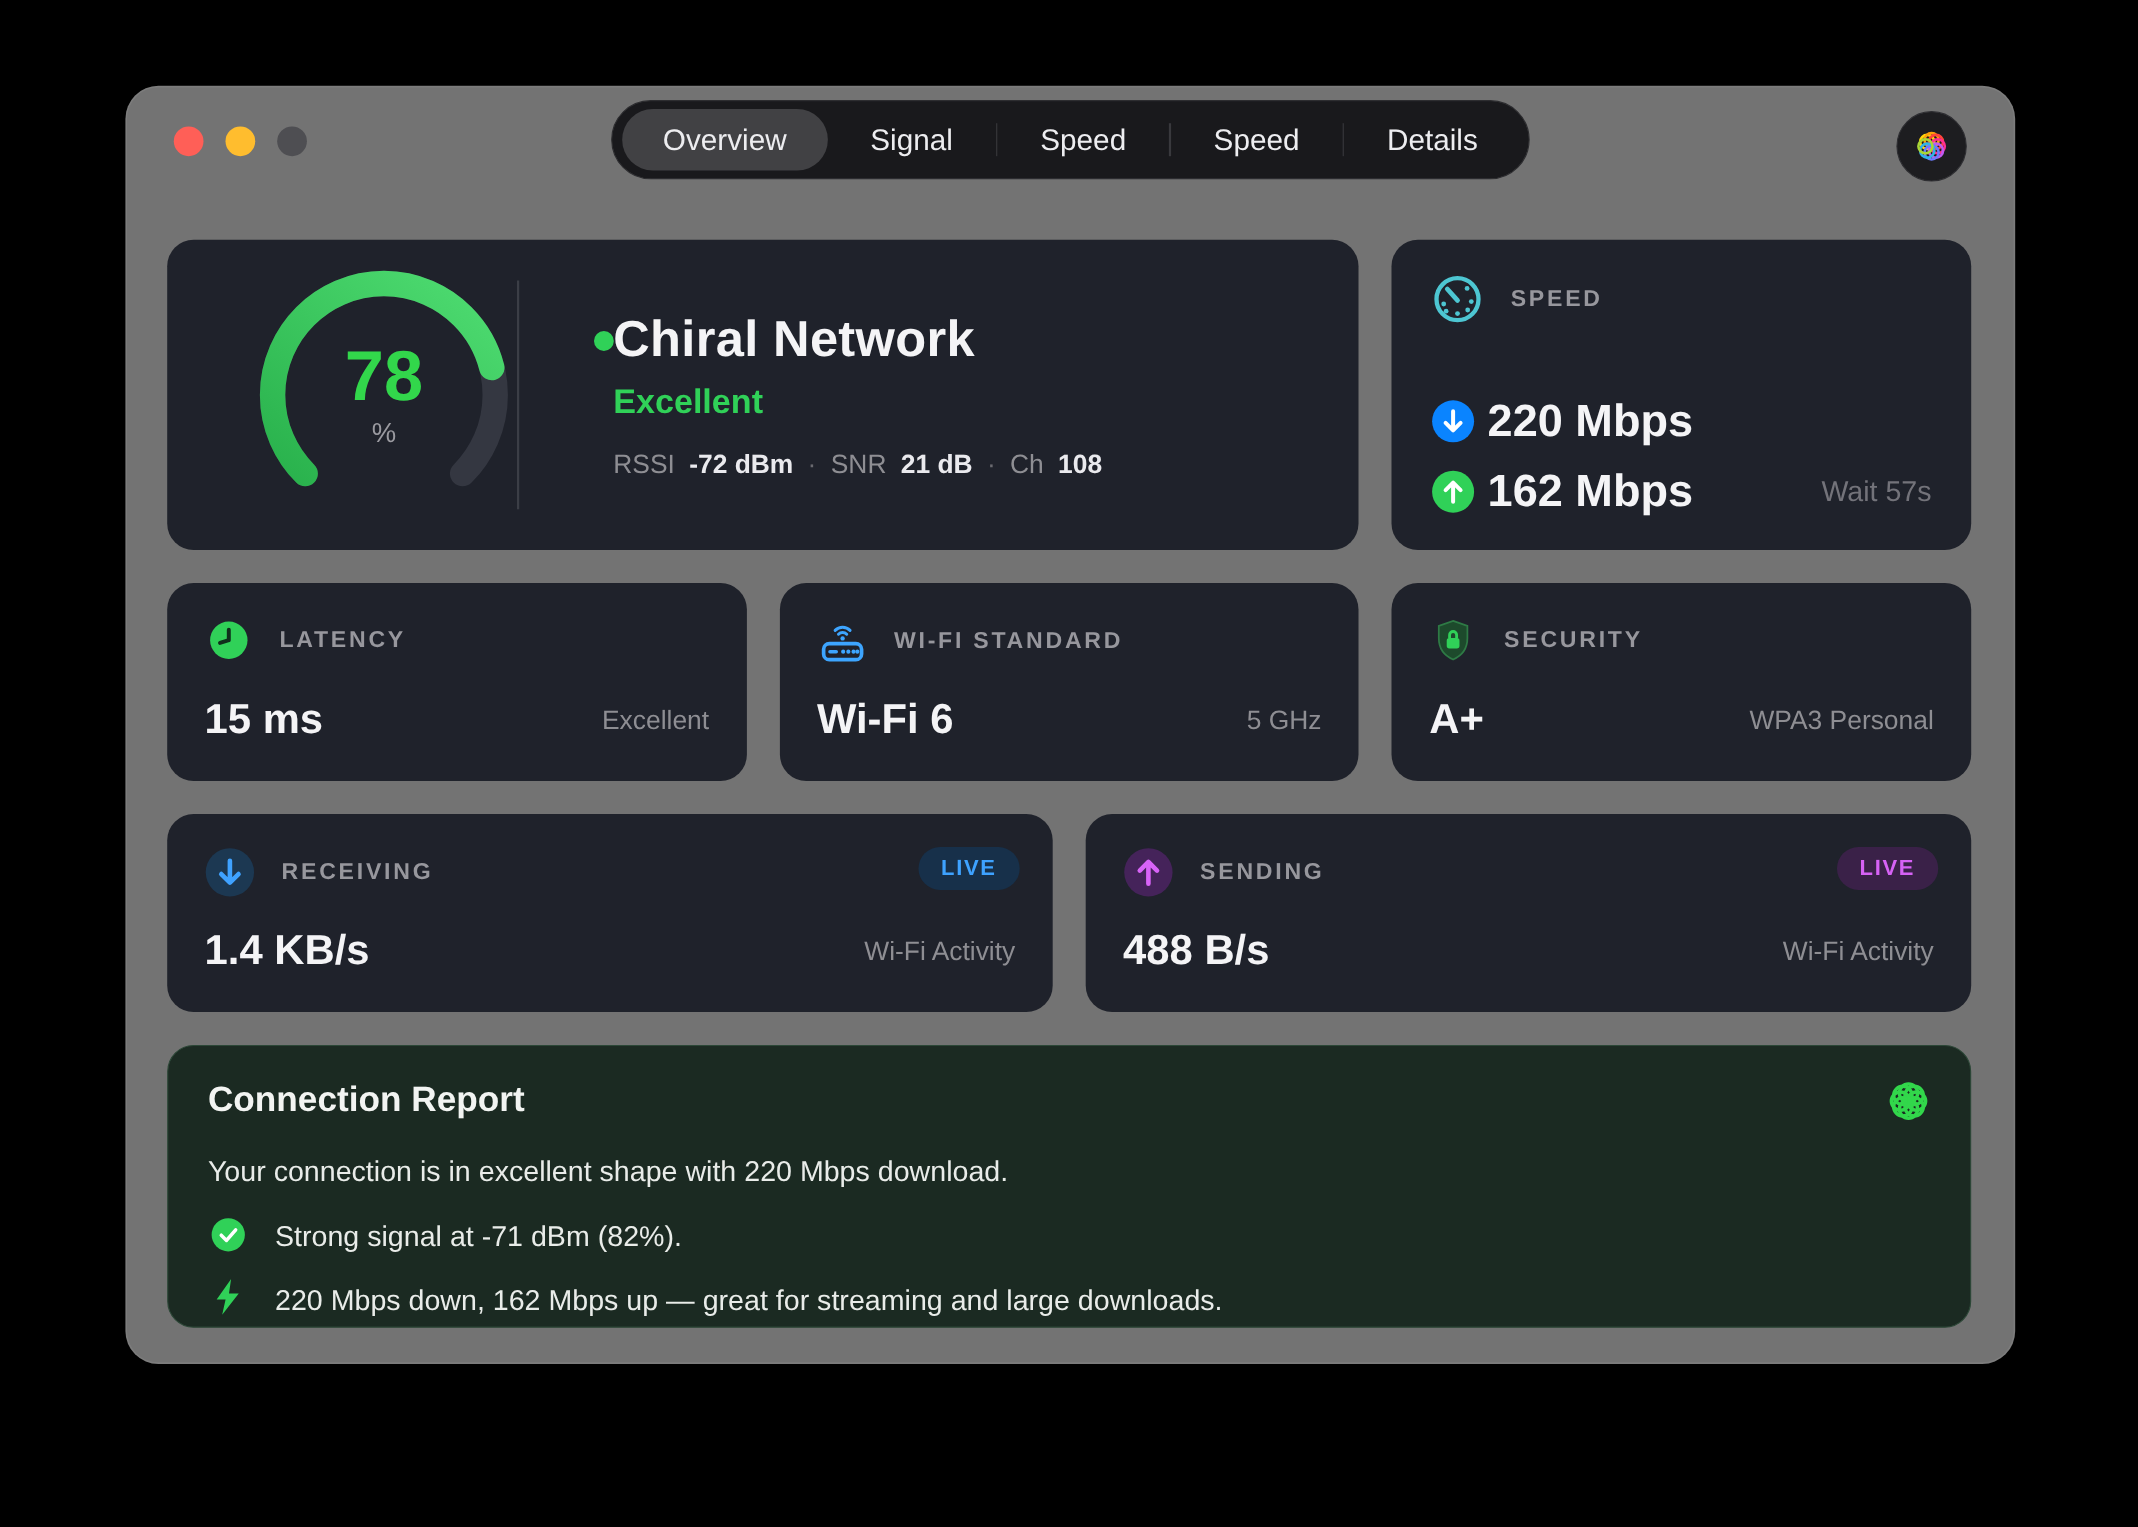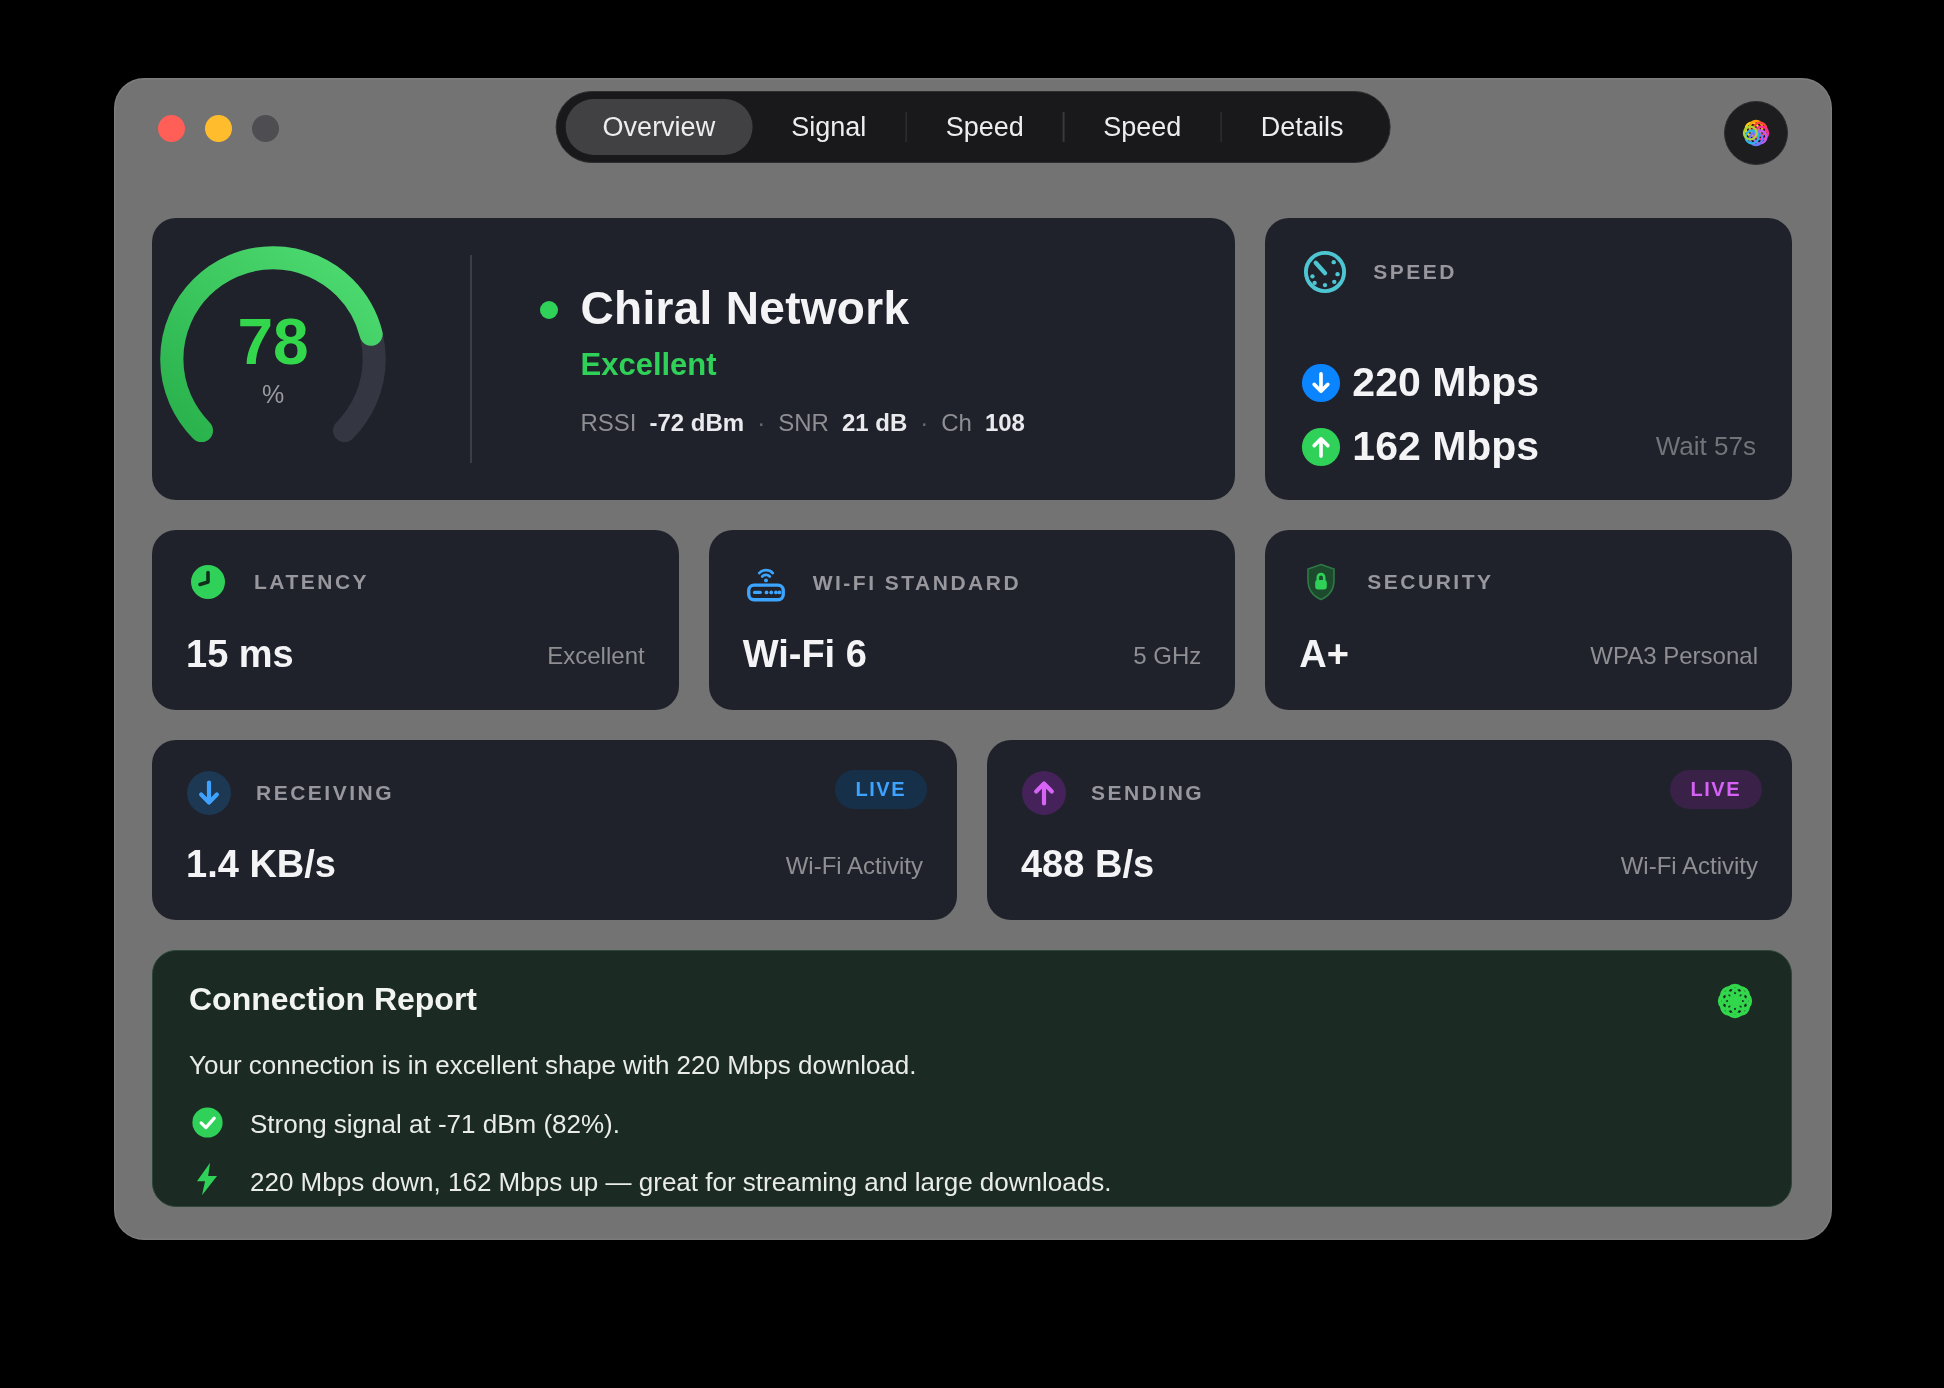--- a/index.html
+++ b/index.html
@@ -36,28 +36,28 @@
   .card.hero { grid-column:span 4; display:flex; align-items:center; }
   .card.speed { grid-column:span 2; padding:30px 36px; }
   .card.small { grid-column:span 2; padding:30px 34px; }
   .card.flow { grid-column:span 3; padding:30px 34px; }
   .card.report { grid-column:span 6; background:#1b2a22; border:1.5px solid #2c4737; padding:30px 36px; }
 
   .card-header { display:flex; align-items:center; gap:24px; }
   .card-label { font-size:21px; font-weight:700; letter-spacing:2.5px; color:#97979d; }
 
   
-  .gauge-wrap { width:318px; display:flex; justify-content:flex-start; flex:0 0 auto; }
+  .gauge-wrap { width:318px; display:flex; justify-content:flex-end; flex:0 0 auto; }
   .gauge { position:relative; width:242px; height:242px; }
   .gauge svg { position:absolute; inset:0; }
   .gauge-center { position:absolute; inset:0; display:flex; flex-direction:column; align-items:center; justify-content:center; }
   .gauge-num { font-size:64px; font-weight:700; color:#32d74b; line-height:1; }
   .gauge-pct { font-size:25px; color:#9a9aa0; margin-top:6px; }
   .hero-divider { width:1.5px; height:208px; background:#3b3e46; flex:0 0 auto; }
-  .hero-info { margin-left:68px; display:grid; grid-template-columns:18px auto; column-gap:23px; align-items:center; }
+  .hero-info { margin-left:68px; display:grid; grid-template-columns:18px auto; align-items:center; }
   .status-dot { width:18px; height:18px; border-radius:50%; background:#30d158; margin-top:4px; }
   .hero-title { grid-column:2; font-size:46px; font-weight:700; color:#f4f4f6; letter-spacing:0.3px; }
   .hero-status { grid-column:2; font-size:31px; font-weight:600; color:#30d158; margin-top:12px; }
   .hero-stats { grid-column:2; margin-top:26px; font-size:24px; display:flex; align-items:baseline; gap:13px; }
   .stat-label { color:#8e8e93; }
   .stat-value { color:#eaeaee; font-weight:600; }
   .stat-sep { color:#6a6a70; }
 
   
   .speed-rows { position:absolute; left:36px; bottom:30px; display:flex; flex-direction:column; gap:17px; }

